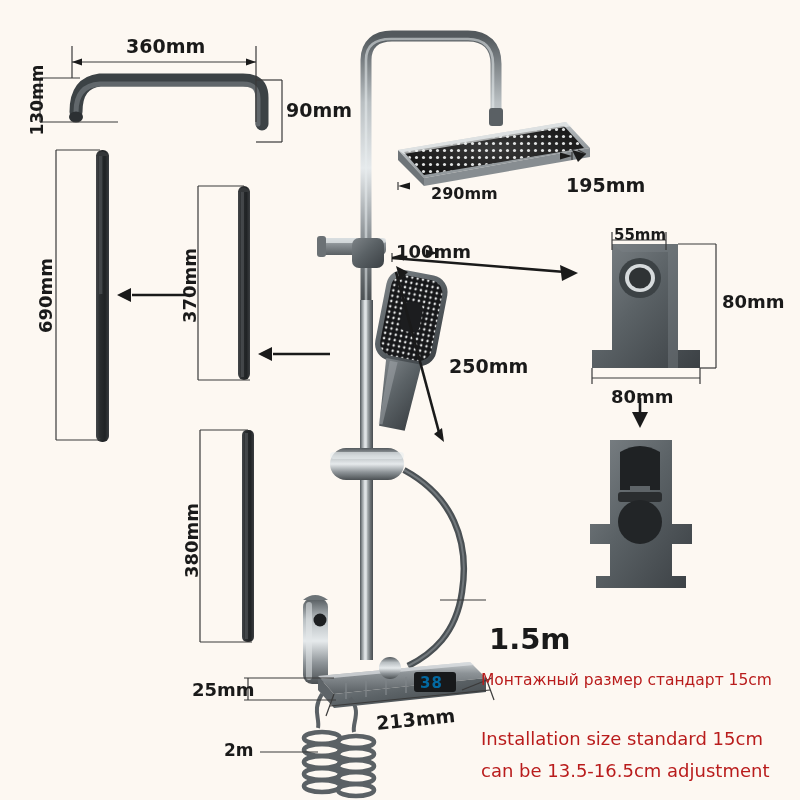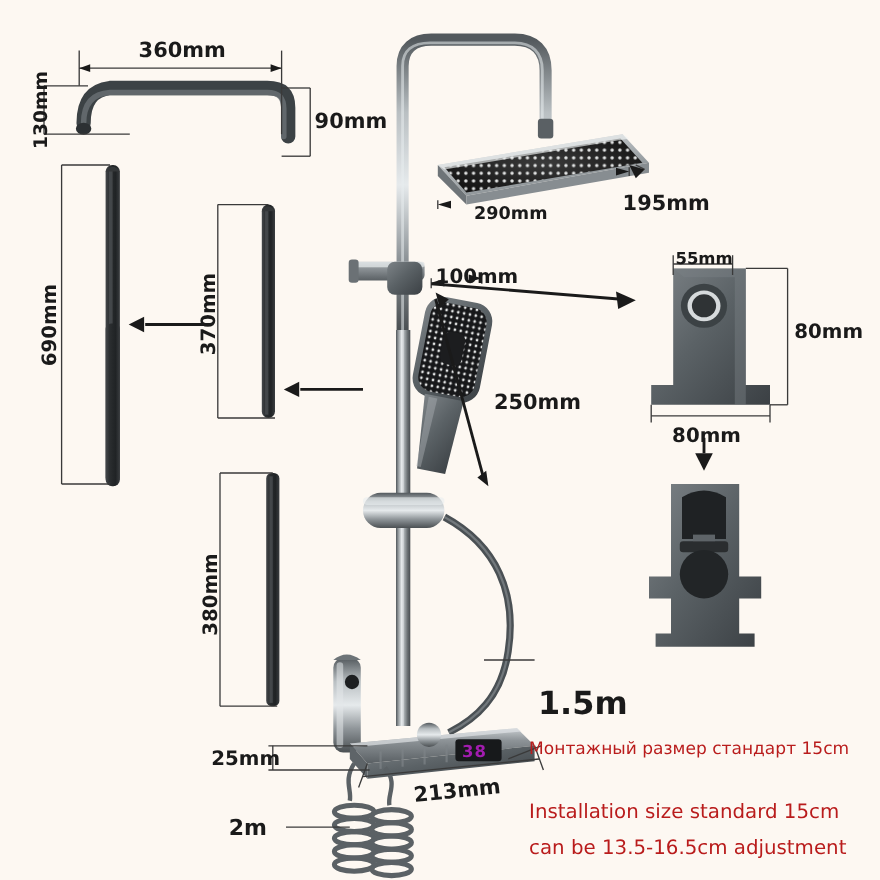--- a/index.html
+++ b/index.html
@@ -310,21 +310,21 @@
   <div class="dimtext" style="left:396px;top:241px;font-size:18px;">100mm</div>
   <div class="dimtext" style="left:449px;top:355px;font-size:19px;">250mm</div>
 
   <div class="dimtext" style="left:614px;top:226px;font-size:15px;">55mm</div>
   <div class="dimtext" style="left:722px;top:291px;font-size:18px;">80mm</div>
   <div class="dimtext" style="left:611px;top:386px;font-size:18px;">80mm</div>
 
   <div class="dimtext big" style="left:489px;top:583px;margin-top:39px;">1.5m</div>
   <div class="dimtext" style="left:192px;top:679px;font-size:18px;">25mm</div>
   <div class="dimtext" style="left:376px;top:708px;font-size:19px;transform:rotate(-6deg);">213mm</div>
-  <div class="dimtext" style="left:208px;top:740px;font-size:20px;">2m</div>
-
-  <div class="dimtext" style="left:420px;top:674px;font-size:15px;color:#a21caf;letter-spacing:1px;">38</div>
+  <div class="dimtext" style="left:224px;top:740px;font-size:17px;">2m</div>
+
+  <div class="dimtext" style="left:420px;top:674px;font-size:15px;color:#0369a1;letter-spacing:1px;">38</div>
 
   <div class="note ru" style="left:481px;top:671px;">Монтажный размер стандарт 15cm</div>
   <div class="note en" style="left:481px;top:728px;">Installation size standard 15cm</div>
   <div class="note en" style="left:481px;top:760px;">can be 13.5-16.5cm adjustment</div>
 
 </div>
 
 </body></html>

